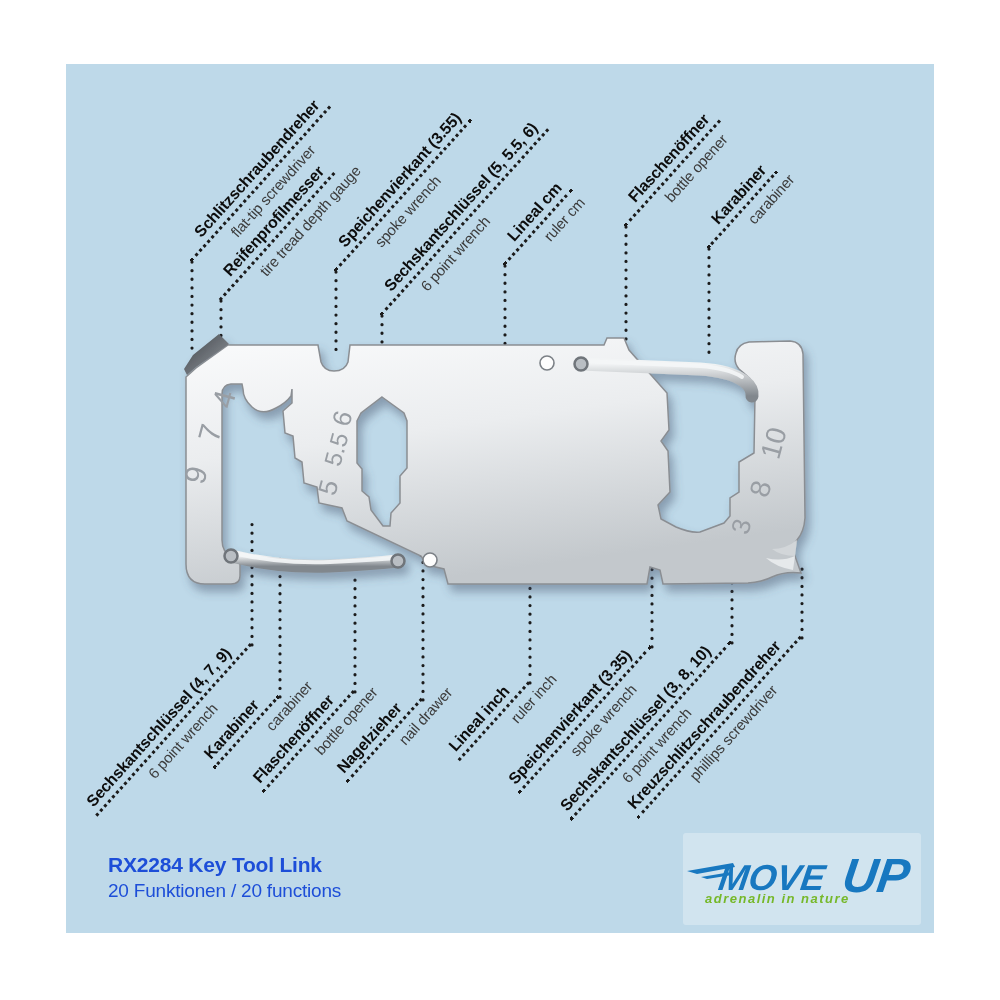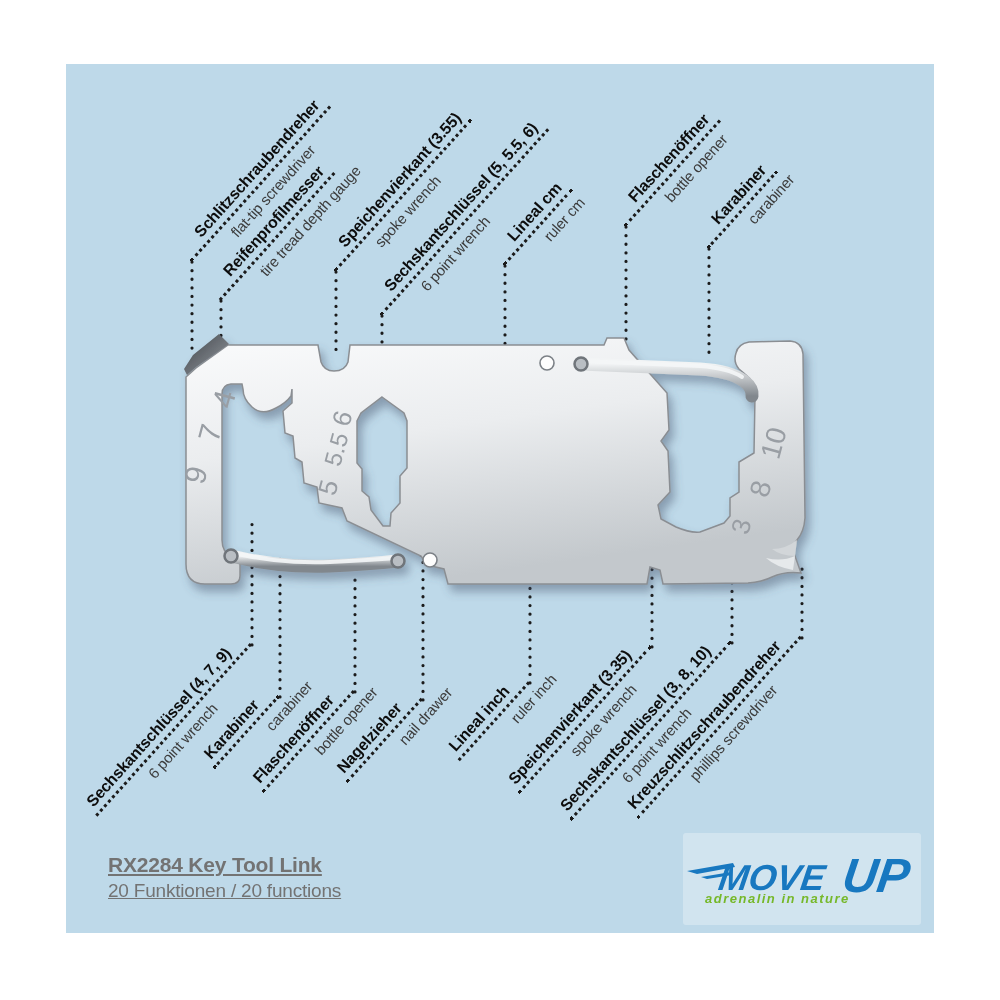--- a/index.html
+++ b/index.html
@@ -14,21 +14,21 @@
   .lbl.top .rot{left:0;top:-25px;transform:rotate(-48deg);transform-origin:0 25px;}
   .lbl.bottom .rot{right:0;top:-25px;transform:rotate(-48deg);transform-origin:100% 25px;}
   .lbl .de{display:block;height:22px;line-height:22px;font-size:16px;font-weight:700;color:#0d0d0d;
            letter-spacing:-0.2px;border-bottom:3px dotted #1b1b1b;padding-bottom:0;}
   .lbl.top .de{padding-left:24px;padding-right:6px;}
   .lbl.bottom .de{padding-left:4px;padding-right:20px;}
   .lbl .en{position:absolute;top:29px;font-size:15px;color:#3d3d3d;letter-spacing:-0.2px;}
   .lbl.top .en{left:48px;}
   .lbl.bottom .en{left:66px;}
   
-  #caption{position:absolute;left:108px;top:853px;color:#737373;z-index:6;text-decoration:underline;}
+  #caption{position:absolute;left:108px;top:853px;color:#1d4ed8;z-index:6;}
   #caption .l1{font-size:21px;font-weight:700;letter-spacing:-0.2px;}
   #caption .l2{font-size:19px;margin-top:3px;letter-spacing:-0.2px;text-align:right;}
   
   #logo{position:absolute;left:683px;top:833px;width:238px;height:92px;z-index:6;
         background:rgba(255,255,255,0.30);border-radius:3px;}
   #logo .move{position:absolute;left:36px;top:24px;font-size:36px;font-weight:700;font-style:italic;
               color:#1878c0;transform:skewX(-8deg);letter-spacing:0px;}
   #logo .up{position:absolute;left:160px;top:15px;font-size:48px;font-weight:700;font-style:italic;
             color:#1878c0;transform:skewX(-8deg);}
   #logo .tag{position:absolute;left:22px;top:58px;font-size:13px;font-weight:700;font-style:italic;

